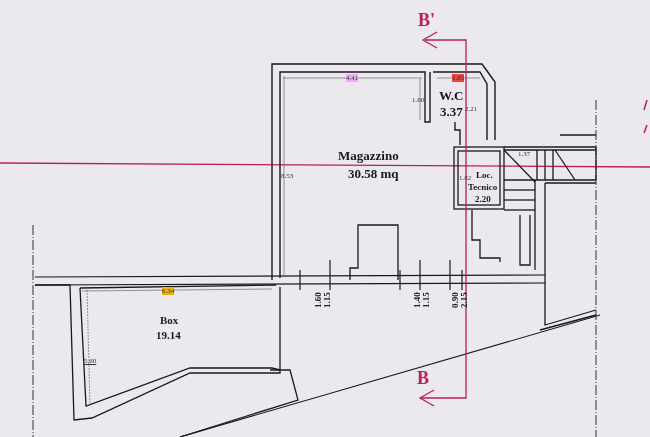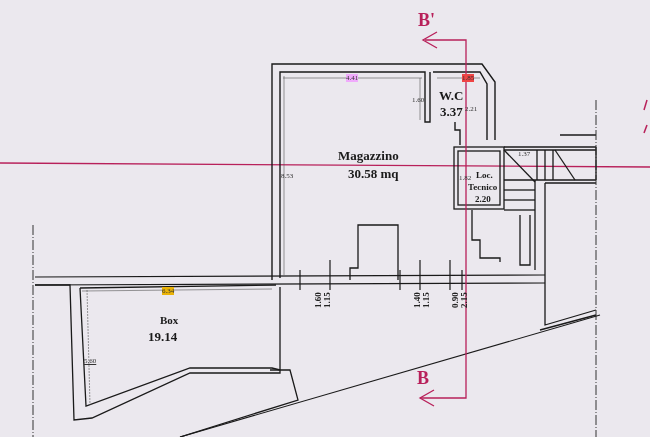--- a/index.html
+++ b/index.html
@@ -99,24 +99,24 @@
 <div class="lbl" style="left:348px;top:166px;font-size:13px;">30.58 mq</div>
 
 <div class="lbl" style="left:439px;top:88px;font-size:13px;">W.C</div>
 <div class="lbl" style="left:440px;top:104px;font-size:13px;">3.37</div>
 
 <div class="lbl" style="left:476px;top:170px;font-size:9px;">Loc.</div>
 <div class="lbl" style="left:468px;top:182px;font-size:9px;">Tecnico</div>
 <div class="lbl" style="left:475px;top:194px;font-size:9px;">2.20</div>
 
 <div class="lbl" style="left:160px;top:314px;font-size:11px;">Box</div>
-<div class="lbl" style="left:148px;top:329px;font-size:13px;">19.14</div>
+<div class="lbl" style="left:156px;top:329px;font-size:11px;">19.14</div>
 
 <div class="dim" style="left:346px;top:74px;background:#f0abfc;">4.41</div>
-<div class="dim" style="left:462px;top:74px;background:#ef4444;">1.85</div>
+<div class="dim" style="left:452px;top:74px;background:#ef4444;">1.85</div>
 <div class="dim" style="left:412px;top:96px;">1.60</div>
 <div class="dim" style="left:465px;top:105px;">2.21</div>
 <div class="dim" style="left:281px;top:172px;">8.53</div>
 <div class="dim" style="left:474px;top:150px;margin-left:44px;">1.37</div>
 <div class="dim" style="left:459px;top:174px;text-align:right;">1.82</div>
 <div class="dim" style="left:162px;top:287px;background:#eab308;">6.34</div>
 <div class="dim" style="left:84px;top:357px;text-decoration:underline;">5.60</div>
 
 <div class="vdim" style="left:313px;top:308px;">1.60</div>
 <div class="vdim" style="left:322px;top:308px;">1.15</div>

